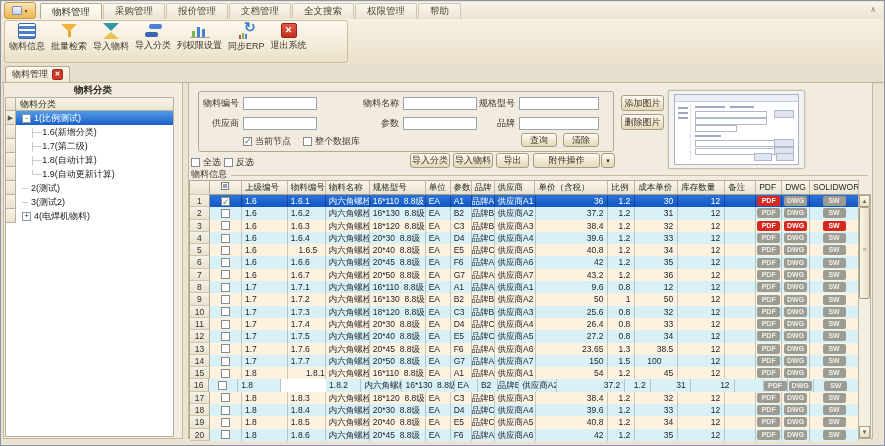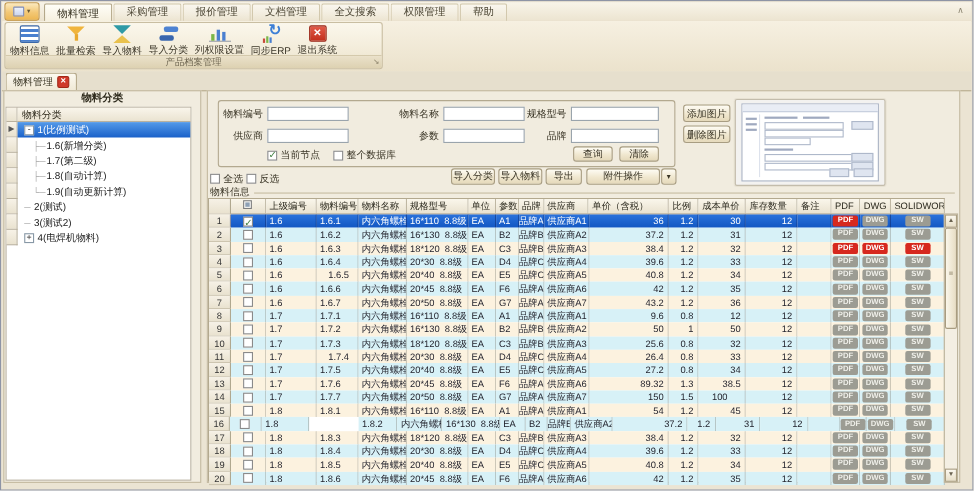--- a/index.html
+++ b/index.html
@@ -184,24 +184,20 @@
             </span>
             <span class="rlabel">同步ERP</span>
           </div>
           <div class="rbtn">
             <span class="ric">
               <span class="i-exit">✕</span>
             </span>
             <span class="rlabel">退出系统</span>
           </div>
         </div>
-      <div class="rgroup-label">
-        <span>产品档案管理</span>
-        <span class="launcher">↘</span>
-      </div>
     </div>
   </div>
 
   <div class="doctabs">
     <div class="doctab">
       <span>物料管理</span>
       <span class="xicon">✕</span>
     </div>
   </div>
 
@@ -589,21 +585,21 @@
             <div class="td r" style="width: 47px;">12</div>
             <div class="td l" style="width: 31px;"></div>
             <div class="td ctr" style="width: 26px;"><span class="badge off">PDF</span></div>
             <div class="td ctr" style="width: 28px;"><span class="badge off">DWG</span></div>
             <div class="td ctr" style="width: 49px;"><span class="badge off">SW</span></div>
           </div>
           <div class="trow odd">
             <div class="td num" style="width: 20px;">11</div>
             <div class="td ctr" style="width: 32px;"><span class="cbx"></span></div>
             <div class="td l" style="width: 46px;">1.7</div>
-            <div class="td l" style="width: 38px; text-align: center;">1.7.4</div>
+            <div class="td l" style="width: 38px;">1.7.4</div>
             <div class="td l" style="width: 44px;">内六角螺栓4</div>
             <div class="td l" style="width: 56px;">20*30  8.8级</div>
             <div class="td l" style="width: 25px;">EA</div>
             <div class="td l" style="width: 21px;">D4</div>
             <div class="td r" style="width: 23px;">品牌C</div>
             <div class="td l" style="width: 41px;">供应商A4</div>
             <div class="td r" style="width: 73px;">26.4</div>
             <div class="td r" style="width: 27px;">0.8</div>
             <div class="td r" style="width: 43px;">33</div>
             <div class="td r" style="width: 47px;">12</div>
@@ -636,21 +632,21 @@
             <div class="td num" style="width: 20px;">13</div>
             <div class="td ctr" style="width: 32px;"><span class="cbx"></span></div>
             <div class="td l" style="width: 46px;">1.7</div>
             <div class="td l" style="width: 38px;">1.7.6</div>
             <div class="td l" style="width: 44px;">内六角螺栓6</div>
             <div class="td l" style="width: 56px;">20*45  8.8级</div>
             <div class="td l" style="width: 25px;">EA</div>
             <div class="td l" style="width: 21px;">F6</div>
             <div class="td r" style="width: 23px;">品牌A</div>
             <div class="td l" style="width: 41px;">供应商A6</div>
-            <div class="td r" style="width: 73px;">89.32</div>
+            <div class="td r" style="width: 73px;">23.65</div>
             <div class="td r" style="width: 27px;">1.3</div>
             <div class="td r" style="width: 43px;">38.5</div>
             <div class="td r" style="width: 47px;">12</div>
             <div class="td l" style="width: 31px;"></div>
             <div class="td ctr" style="width: 26px;"><span class="badge off">PDF</span></div>
             <div class="td ctr" style="width: 28px;"><span class="badge off">DWG</span></div>
             <div class="td ctr" style="width: 49px;"><span class="badge off">SW</span></div>
           </div>
           <div class="trow even">
             <div class="td num" style="width: 20px;">14</div>
@@ -669,21 +665,21 @@
             <div class="td r" style="width: 47px;">12</div>
             <div class="td l" style="width: 31px;"></div>
             <div class="td ctr" style="width: 26px;"><span class="badge off">PDF</span></div>
             <div class="td ctr" style="width: 28px;"><span class="badge off">DWG</span></div>
             <div class="td ctr" style="width: 49px;"><span class="badge off">SW</span></div>
           </div>
           <div class="trow odd">
             <div class="td num" style="width: 20px;">15</div>
             <div class="td ctr" style="width: 32px;"><span class="cbx"></span></div>
             <div class="td l" style="width: 46px;">1.8</div>
-            <div class="td l" style="width: 38px;">1.8.1</div>
+            <div class="td l" style="width: 38px; text-align: right;">1.8.1</div>
             <div class="td l" style="width: 44px;">内六角螺栓1</div>
             <div class="td l" style="width: 56px;">16*110  8.8级</div>
             <div class="td l" style="width: 25px;">EA</div>
             <div class="td l" style="width: 21px;">A1</div>
             <div class="td r" style="width: 23px;">品牌A</div>
             <div class="td l" style="width: 41px;">供应商A1</div>
             <div class="td r" style="width: 73px;">54</div>
             <div class="td r" style="width: 27px;">1.2</div>
             <div class="td r" style="width: 43px;">45</div>
             <div class="td r" style="width: 47px;">12</div>

